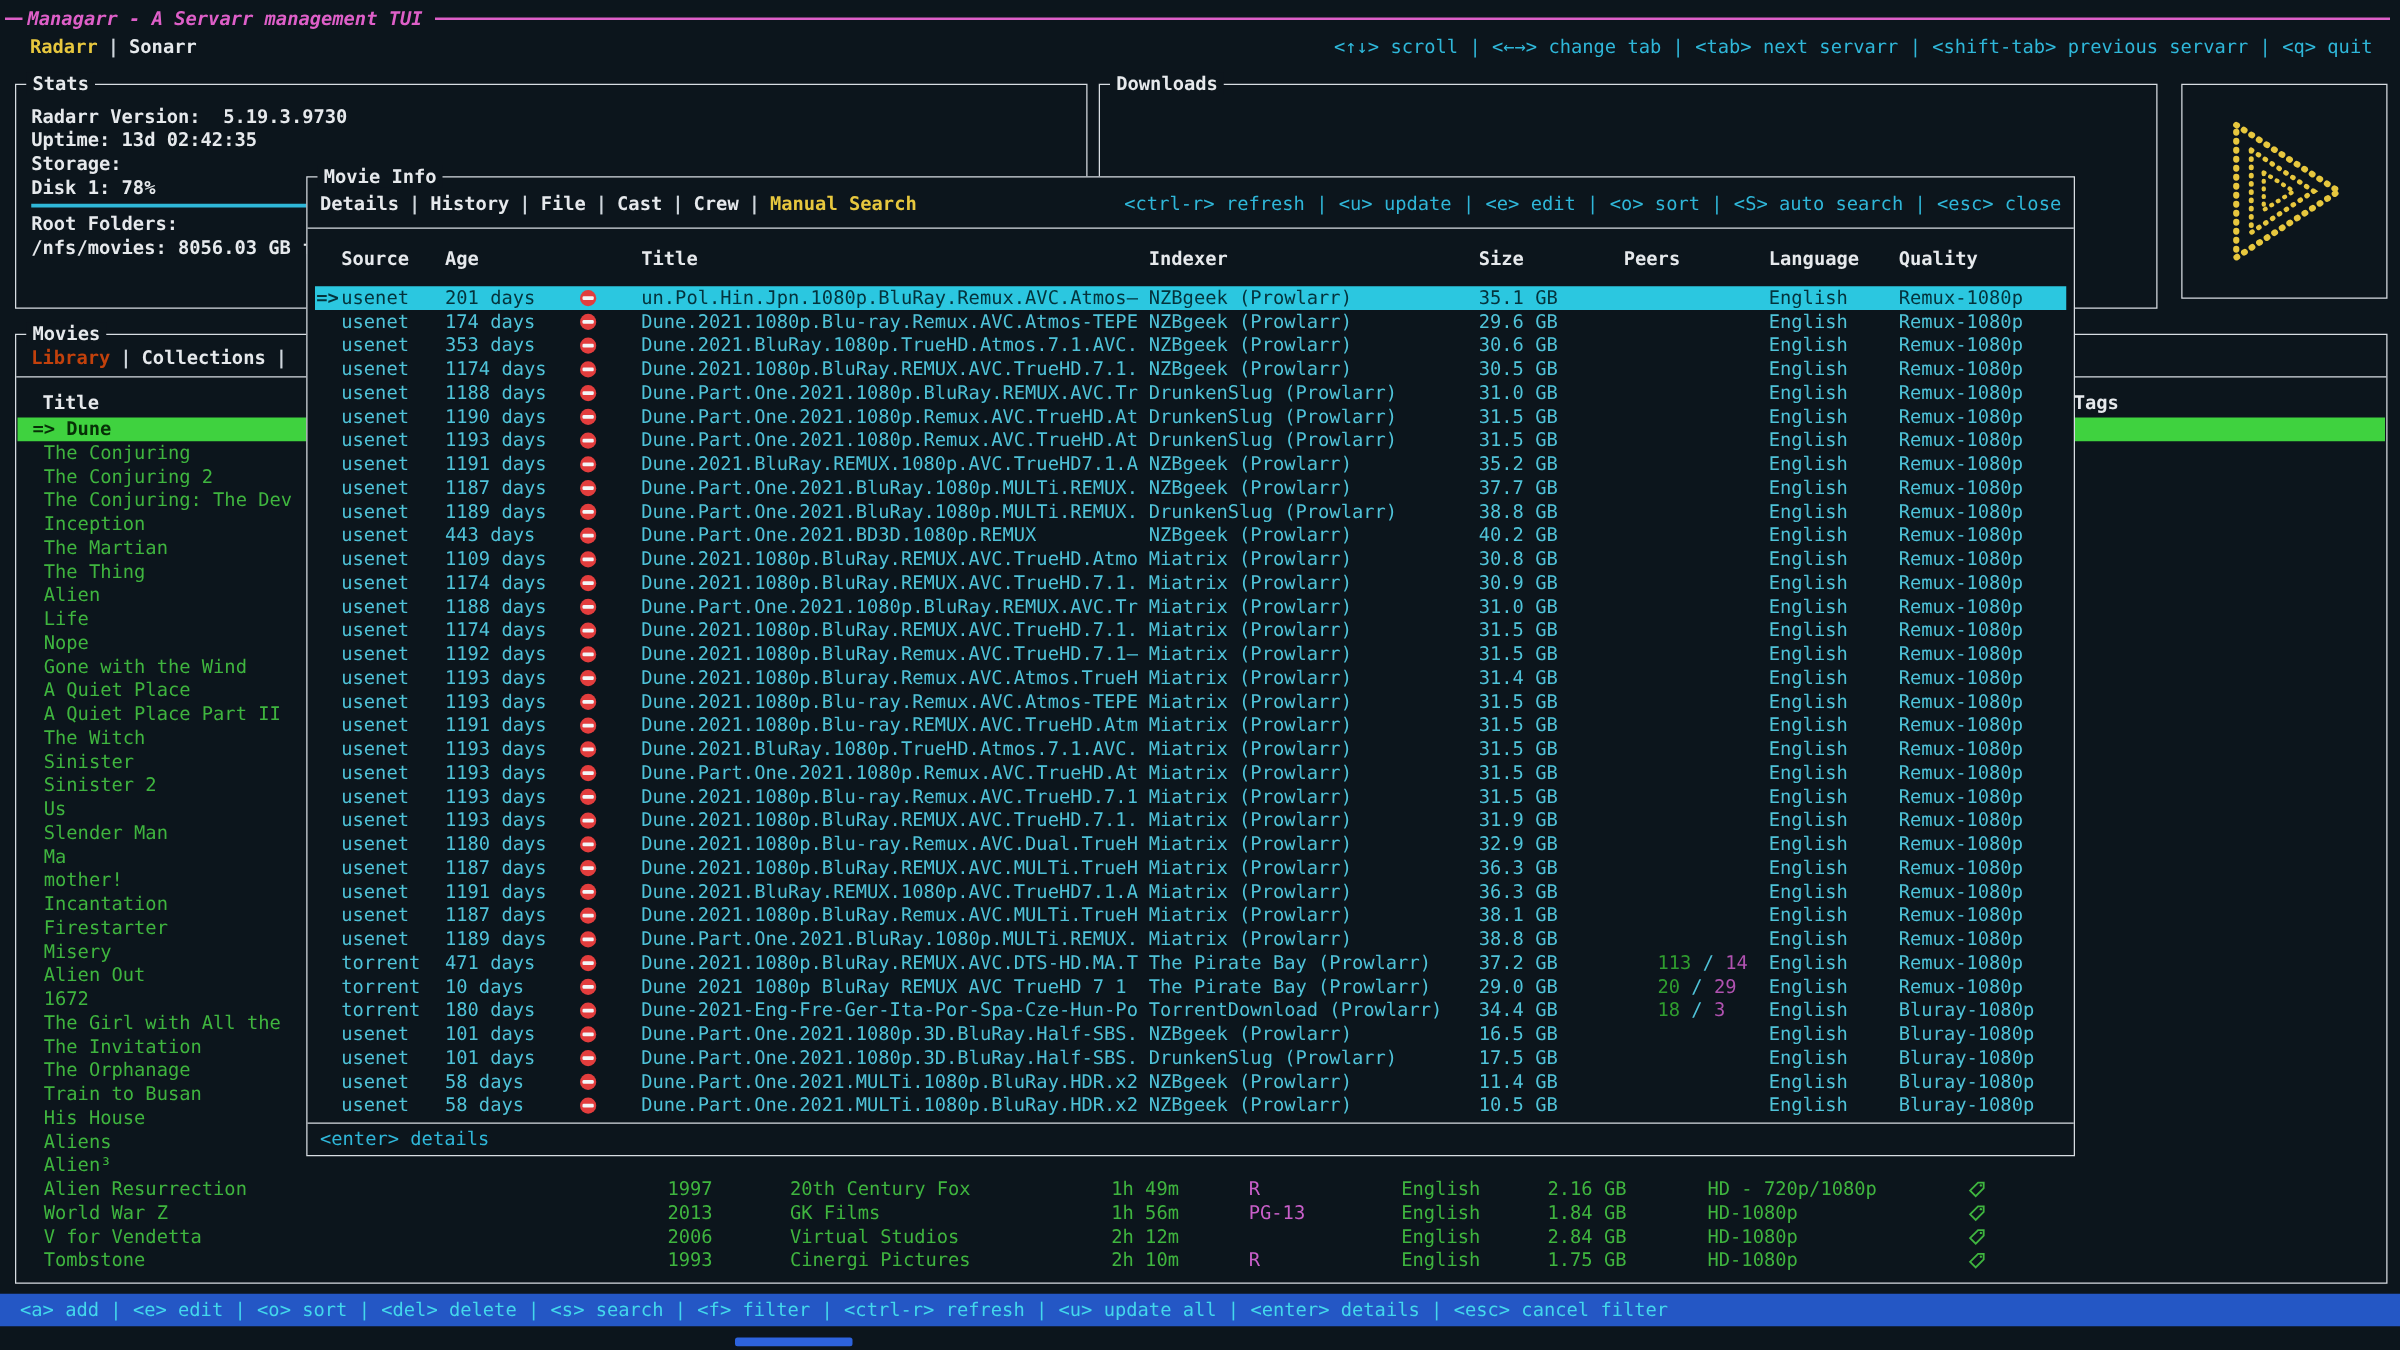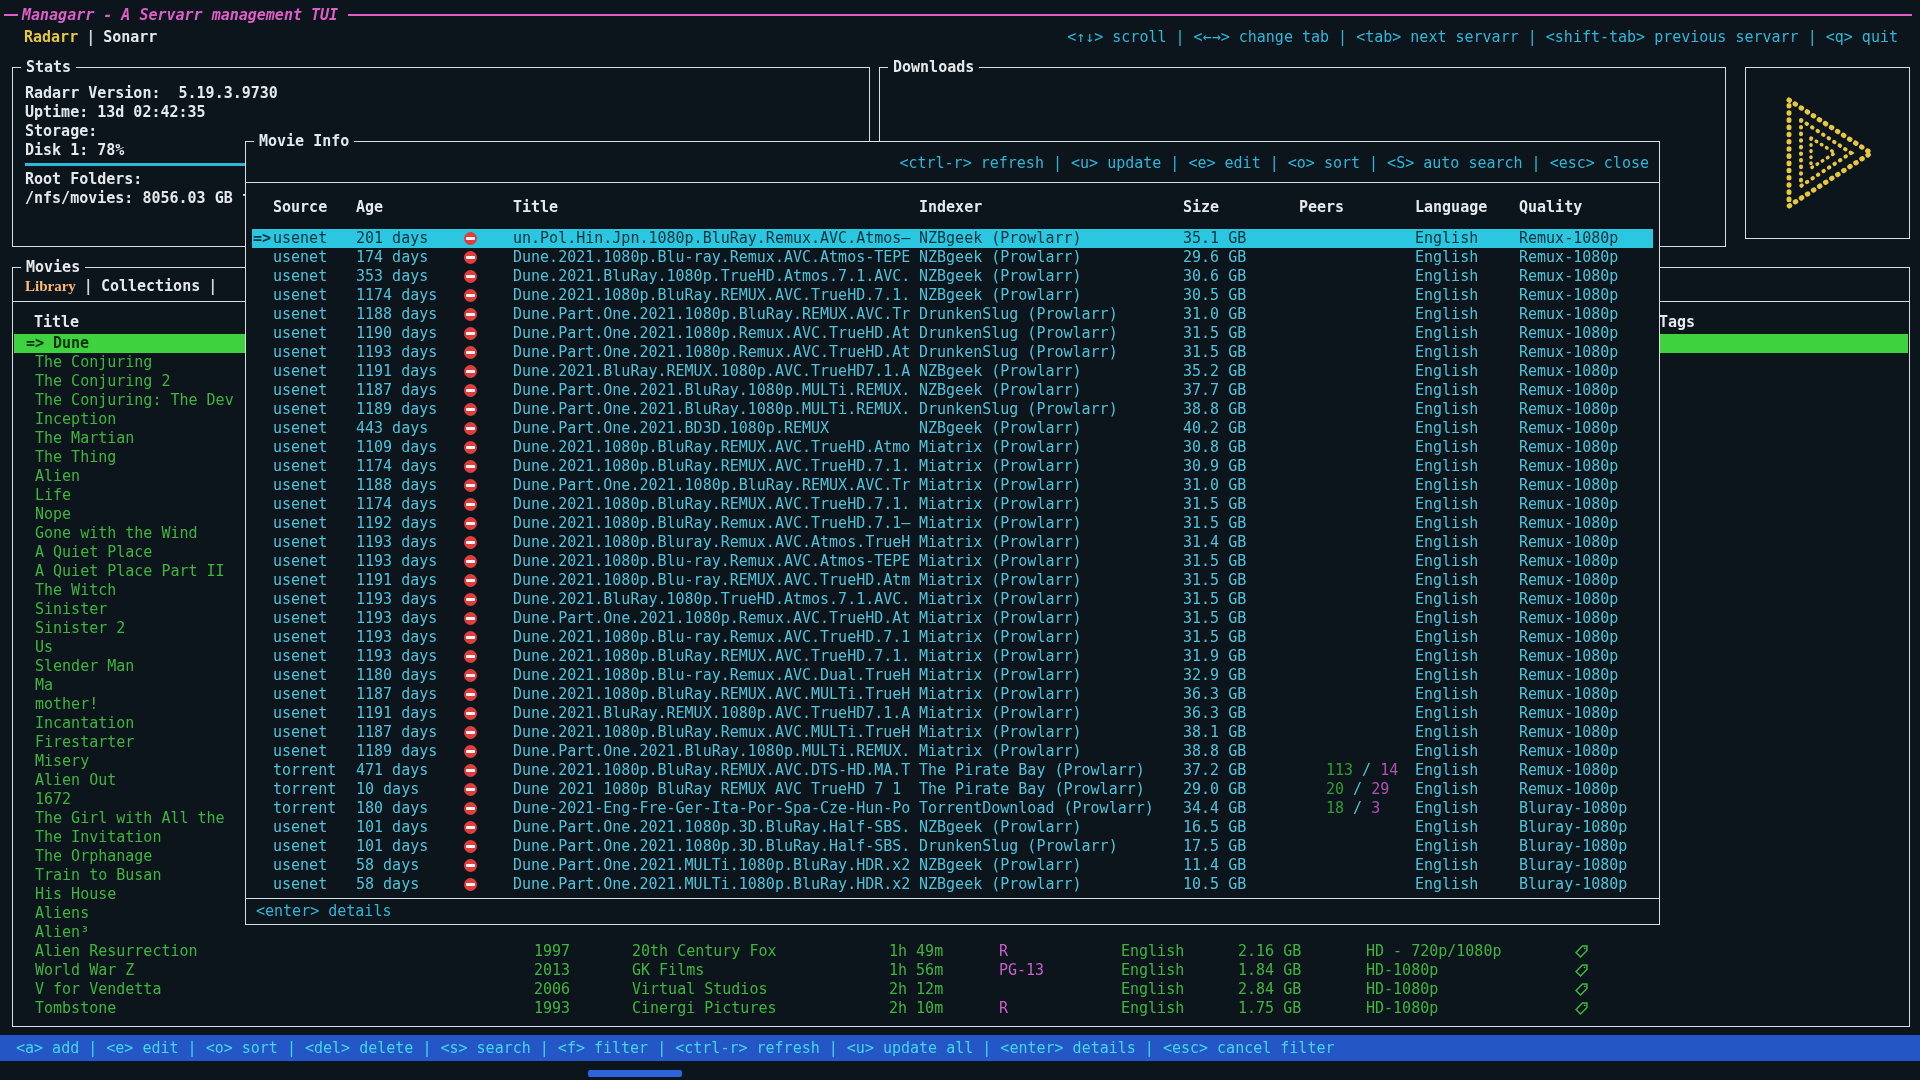--- a/index.html
+++ b/index.html
@@ -25,21 +25,21 @@
   #gauge{position:absolute;left:12px;right:20px;top:95px;height:3px;
          background:linear-gradient(to right,#2fb7d9 0 90%,#23404d 90% 100%);}
   
   #downloads-panel{left:879px;top:67px;width:845px;height:178px;}
   
   #logo-panel{left:1745px;top:67px;width:163px;height:170px;display:flex;align-items:center;justify-content:center;}
   
   #movies-panel{left:12px;top:267px;width:1896px;height:758px;}
   #m-tabs{position:absolute;left:12px;top:8px;height:20px;line-height:20px;}
   .mtab{font-weight:bold;}
-  .mtab.active{color:#fdba74;font-family:Liberation Serif, serif;}
+  .mtab.active{color:#c2410c;}
   #m-tabline{position:absolute;left:0;right:0;top:33px;height:1px;background:#d8dde2;}
   .m-head{position:absolute;top:45px;height:19px;line-height:19px;font-weight:bold;}
   #m-head-title{left:21px;}
   #m-head-tags{left:1646px;}
   #movie-rows{position:absolute;left:1px;right:1px;top:66px;height:686px;}
   .mrow{position:absolute;left:0;right:0;height:19px;line-height:19px;color:#3fb53f;white-space:pre;}
   .mrow.sel{background:#3fd23f;color:#073007;}
   .mrow .mark{position:absolute;left:12px;font-weight:bold;}
   .mc{position:absolute;}
   .mrow .t{left:21px;}
@@ -166,20 +166,21 @@
             </svg></span></div>
         <div class="mrow" style="top: 665px;"><span class="mc t">Tombstone</span><span class="mc y">1993</span><span class="mc st">Cinergi Pictures</span><span class="mc rt">2h 10m</span><span class="mc ce">R</span><span class="mc la">English</span><span class="mc sz">1.75 GB</span><span class="mc q">HD-1080p</span><span class="mc tag"><svg width="15" height="15" viewBox="0 0 16 16">
               <path d="M2.2 9 L9 2.2 L13.8 2.2 L13.8 7 L7 13.8 Z" fill="none" stroke="#3fb53f" stroke-width="1.6"></path>
               <circle cx="11.4" cy="4.6" r="1" fill="#3fb53f"></circle>
             </svg></span></div>
       </div>
   </div>
 
   <div id="modal" class="panel">
     <span class="panel-title">Movie Info</span>
+    <div id="mi-tabs"><span class="mitab">Details</span><span class="tabsep">|</span><span class="mitab">History</span><span class="tabsep">|</span><span class="mitab">File</span><span class="tabsep">|</span><span class="mitab">Cast</span><span class="tabsep">|</span><span class="mitab">Crew</span><span class="tabsep">|</span><span class="mitab active">Manual Search</span></div>
     <span id="mi-keys">&lt;ctrl-r&gt; refresh | &lt;u&gt; update | &lt;e&gt; edit | &lt;o&gt; sort | &lt;S&gt; auto search | &lt;esc&gt; close</span>
     <div id="mi-tabline"></div>
     <div id="mi-header">
         <span class="hcell" style="left: 21px;">Source</span>
         <span class="hcell" style="left: 104px;">Age</span>
         <span class="hcell" style="left: 261px;">Title</span>
         <span class="hcell" style="left: 667px;">Indexer</span>
         <span class="hcell" style="left: 931px;">Size</span>
         <span class="hcell" style="left: 1047px;">Peers</span>
         <span class="hcell" style="left: 1163px;">Language</span>

